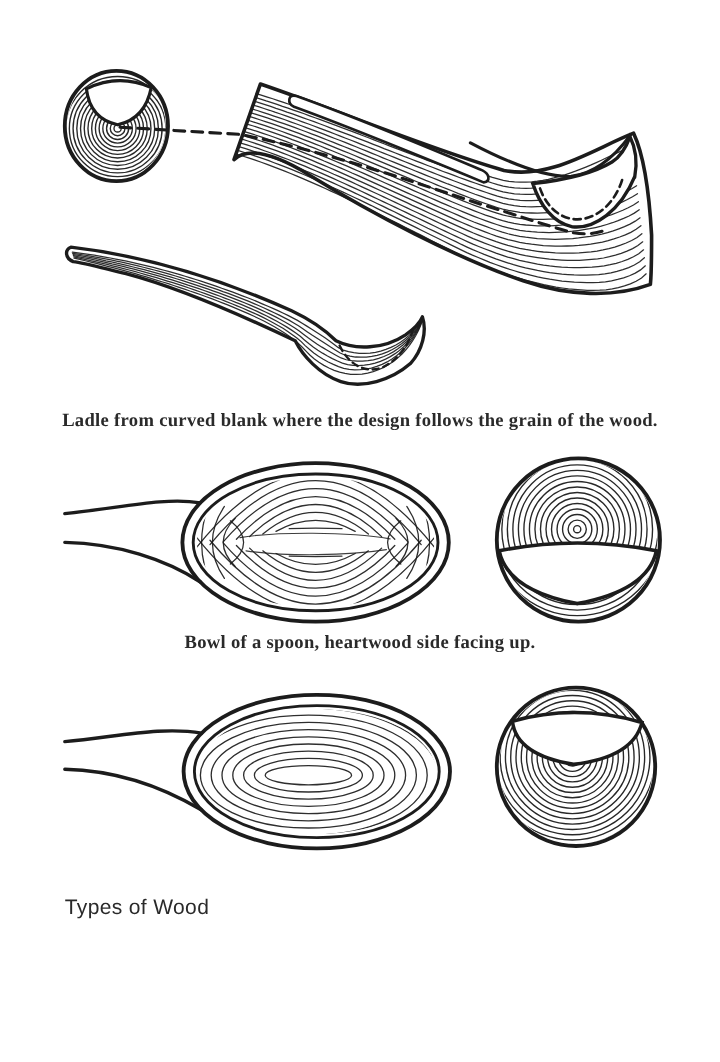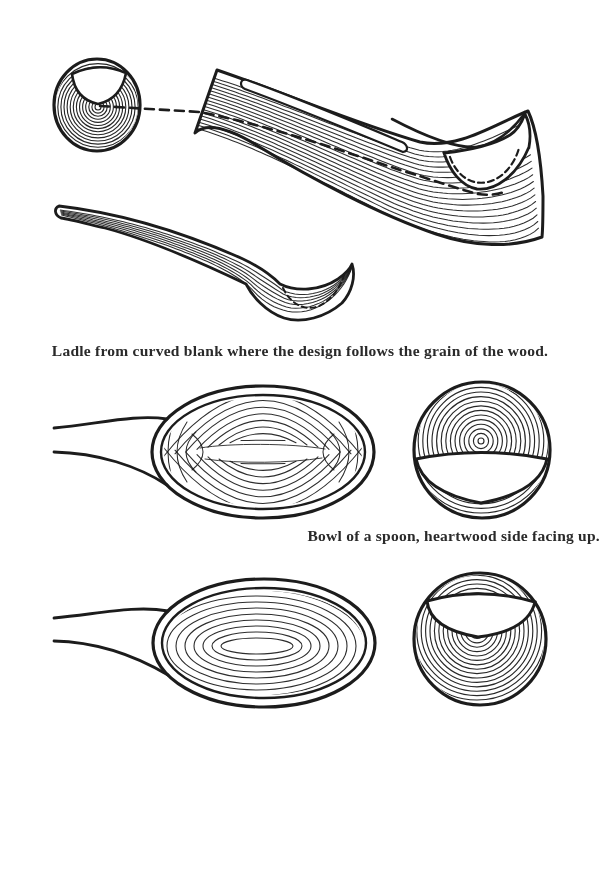--- a/index.html
+++ b/index.html
@@ -3,21 +3,21 @@
 <meta charset="utf-8">
 <style>
   html,body{margin:0;padding:0;background:#fff;}
   .page{position:relative;width:600px;height:885px;background:#fff;overflow:hidden;
         font-family:"Liberation Serif", serif;}
   #art{position:absolute;left:0;top:0;width:600px;height:885px;display:block;}
   .caption{position:absolute;left:0;width:600px;text-align:center;
            font-family:"Liberation Serif", serif;font-size:15.5px;font-weight:600;
            letter-spacing:0.25px;line-height:19px;}
   #cap1{top:341px;}
-  #cap2{top:526px;text-align:right;}
+  #cap2{top:526px;}
   #cap3{top:710px;}
   .heading{position:absolute;left:54px;top:746px;
            font-family:"Liberation Sans", sans-serif;font-size:17.5px;font-weight:400;
            letter-spacing:0.3px;}
 </style>
 </head>
 <body>
 
 <div class="page" style="background: rgb(255, 255, 255);">
 
@@ -174,13 +174,14 @@
         <circle fill="none" stroke="#1c1c1c" stroke-linecap="round" cx="477" cy="631" r="64.6" stroke-width="1.15" opacity="0.95" clip-path="url(#clipC2)"></circle>
         <circle fill="none" stroke="#1c1c1c" stroke-linecap="round" cx="477" cy="631" r="69" stroke-width="1.15" opacity="0.95" clip-path="url(#clipC2)"></circle>
         <circle fill="none" stroke="#1c1c1c" stroke-linecap="round" cx="477" cy="631" r="73.4" stroke-width="1.15" opacity="0.95" clip-path="url(#clipC2)"></circle>
         <path fill="#fff" stroke="#1c1c1c" stroke-linecap="round" d="M 427,601 Q 480,586 535,602 Q 528,631 478,637 Q 430,629 427,601 Z" stroke-width="3"></path>
       </g>
   </svg>
 
   <div class="caption" id="cap1" style="color: rgb(42, 42, 42); text-align: center;">Ladle from curved blank where the design follows the grain of the wood.</div>
   <div class="caption" id="cap2" style="color: rgb(42, 42, 42);">Bowl of a spoon, heartwood side facing up.</div>
 
+  <div class="heading" style="color: rgb(42, 42, 42);">Types of Wood</div>
 </div>
 
 </body></html>

